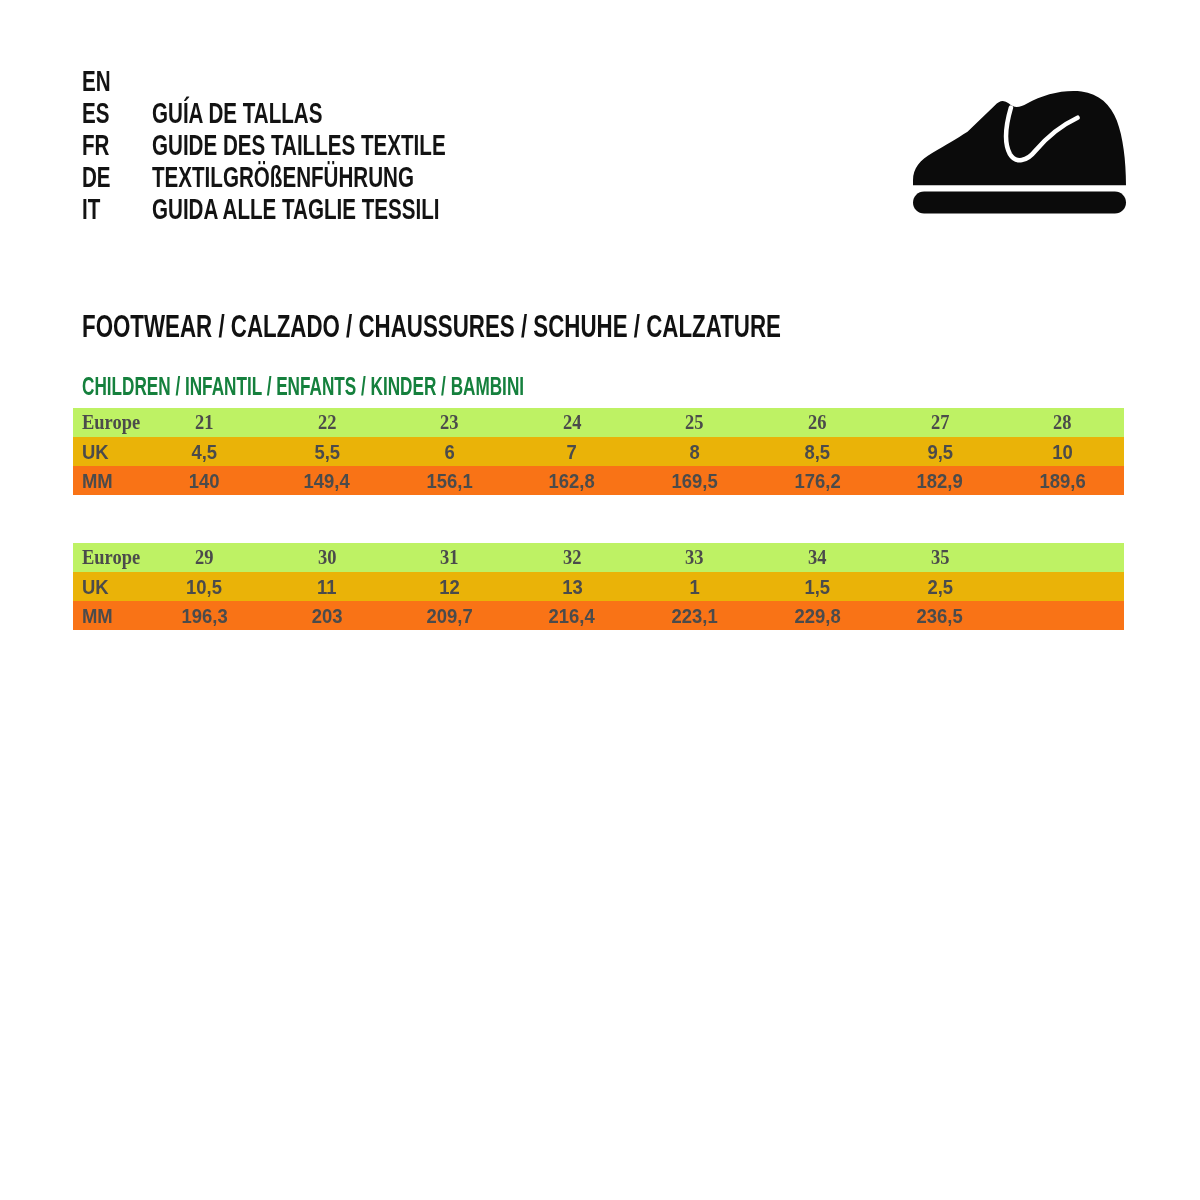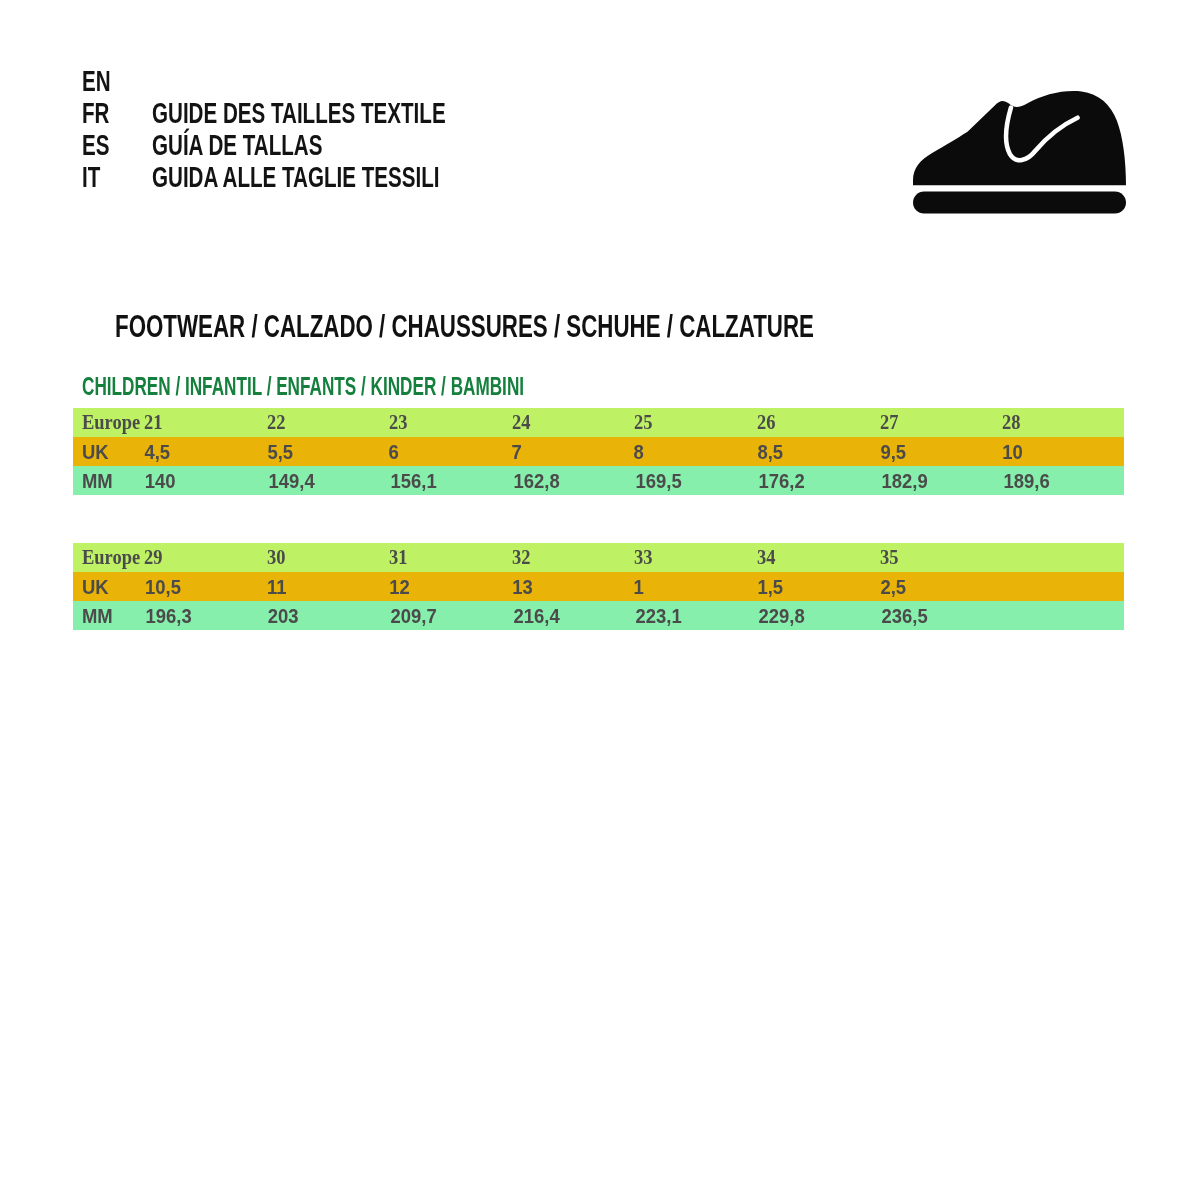--- a/index.html
+++ b/index.html
@@ -19,56 +19,60 @@
   .lang-code { width:70px; }
   .lang-code .cond, .lang-label .cond { transform:scaleX(0.71); }
 
   
   .logo { position:absolute; left:913px; top:84px; width:214px; height:130px; }
   .logo svg { width:100%; height:100%; display:block; }
 
   
   .section-title {
     position:absolute; left:82px; top:308px;
-    font-size:31px; line-height:38px; color:#111111;margin-left:33px;
+    font-size:31px; line-height:38px; color:#111111;
   }
   .section-title .cond { transform:scaleX(0.72); }
   .sub-title {
     position:absolute; left:82px; top:372px;
     font-size:26px; line-height:28px; color:#15803d;
   }
   .sub-title .cond { transform:scaleX(0.66); }
 
   
   .size-table { position:absolute; left:73px; width:1051px; }
   .size-table.t1 { top:408px; }
   .size-table.t2 { top:543px; }
   .st-row { display:flex; align-items:center; height:29px; font-size:20.5px; color:#4b4b4b; }
   .st-row.r0 { background:#bef264;font-family:Liberation Serif, serif; }
   .st-row.r1 { background:#eab308; }
-  .st-row.r2 { background:#86efac; }
+  .st-row.r2 { background:#f97316; }
   .st-label { width:70px; padding-left:9px; text-align:left; }
   .st-label .cond { transform:scaleX(0.9); }
-  .st-cell { width:122.6px; text-align:left; }
+  .st-cell { width:122.6px; text-align:center; }
   .st-cell .cond { transform:scaleX(0.9); transform-origin:50% 50%; }
 </style>
 </head>
 <body>
 
 <div class="lang-block">
   <div class="lang-row">
     <span class="lang-code"><span class="cond">EN</span></span>
   </div>
   <div class="lang-row">
+    <span class="lang-code"><span class="cond">ES</span></span>
+    <span class="lang-label"><span class="cond">GUÍA DE TALLAS</span></span>
+  </div>
+  <div class="lang-row">
     <span class="lang-code"><span class="cond">FR</span></span>
     <span class="lang-label"><span class="cond">GUIDE DES TAILLES TEXTILE</span></span>
   </div>
   <div class="lang-row">
-    <span class="lang-code"><span class="cond">ES</span></span>
-    <span class="lang-label"><span class="cond">GUÍA DE TALLAS</span></span>
+    <span class="lang-code"><span class="cond">DE</span></span>
+    <span class="lang-label"><span class="cond">TEXTILGRÖßENFÜHRUNG</span></span>
   </div>
   <div class="lang-row">
     <span class="lang-code"><span class="cond">IT</span></span>
     <span class="lang-label"><span class="cond">GUIDA ALLE TAGLIE TESSILI</span></span>
   </div>
 </div>
 
 <div class="logo">
   <svg viewBox="0 0 212 128" xmlns="http://www.w3.org/2000/svg" aria-hidden="true">
     <g fill="#0b0b0b">

